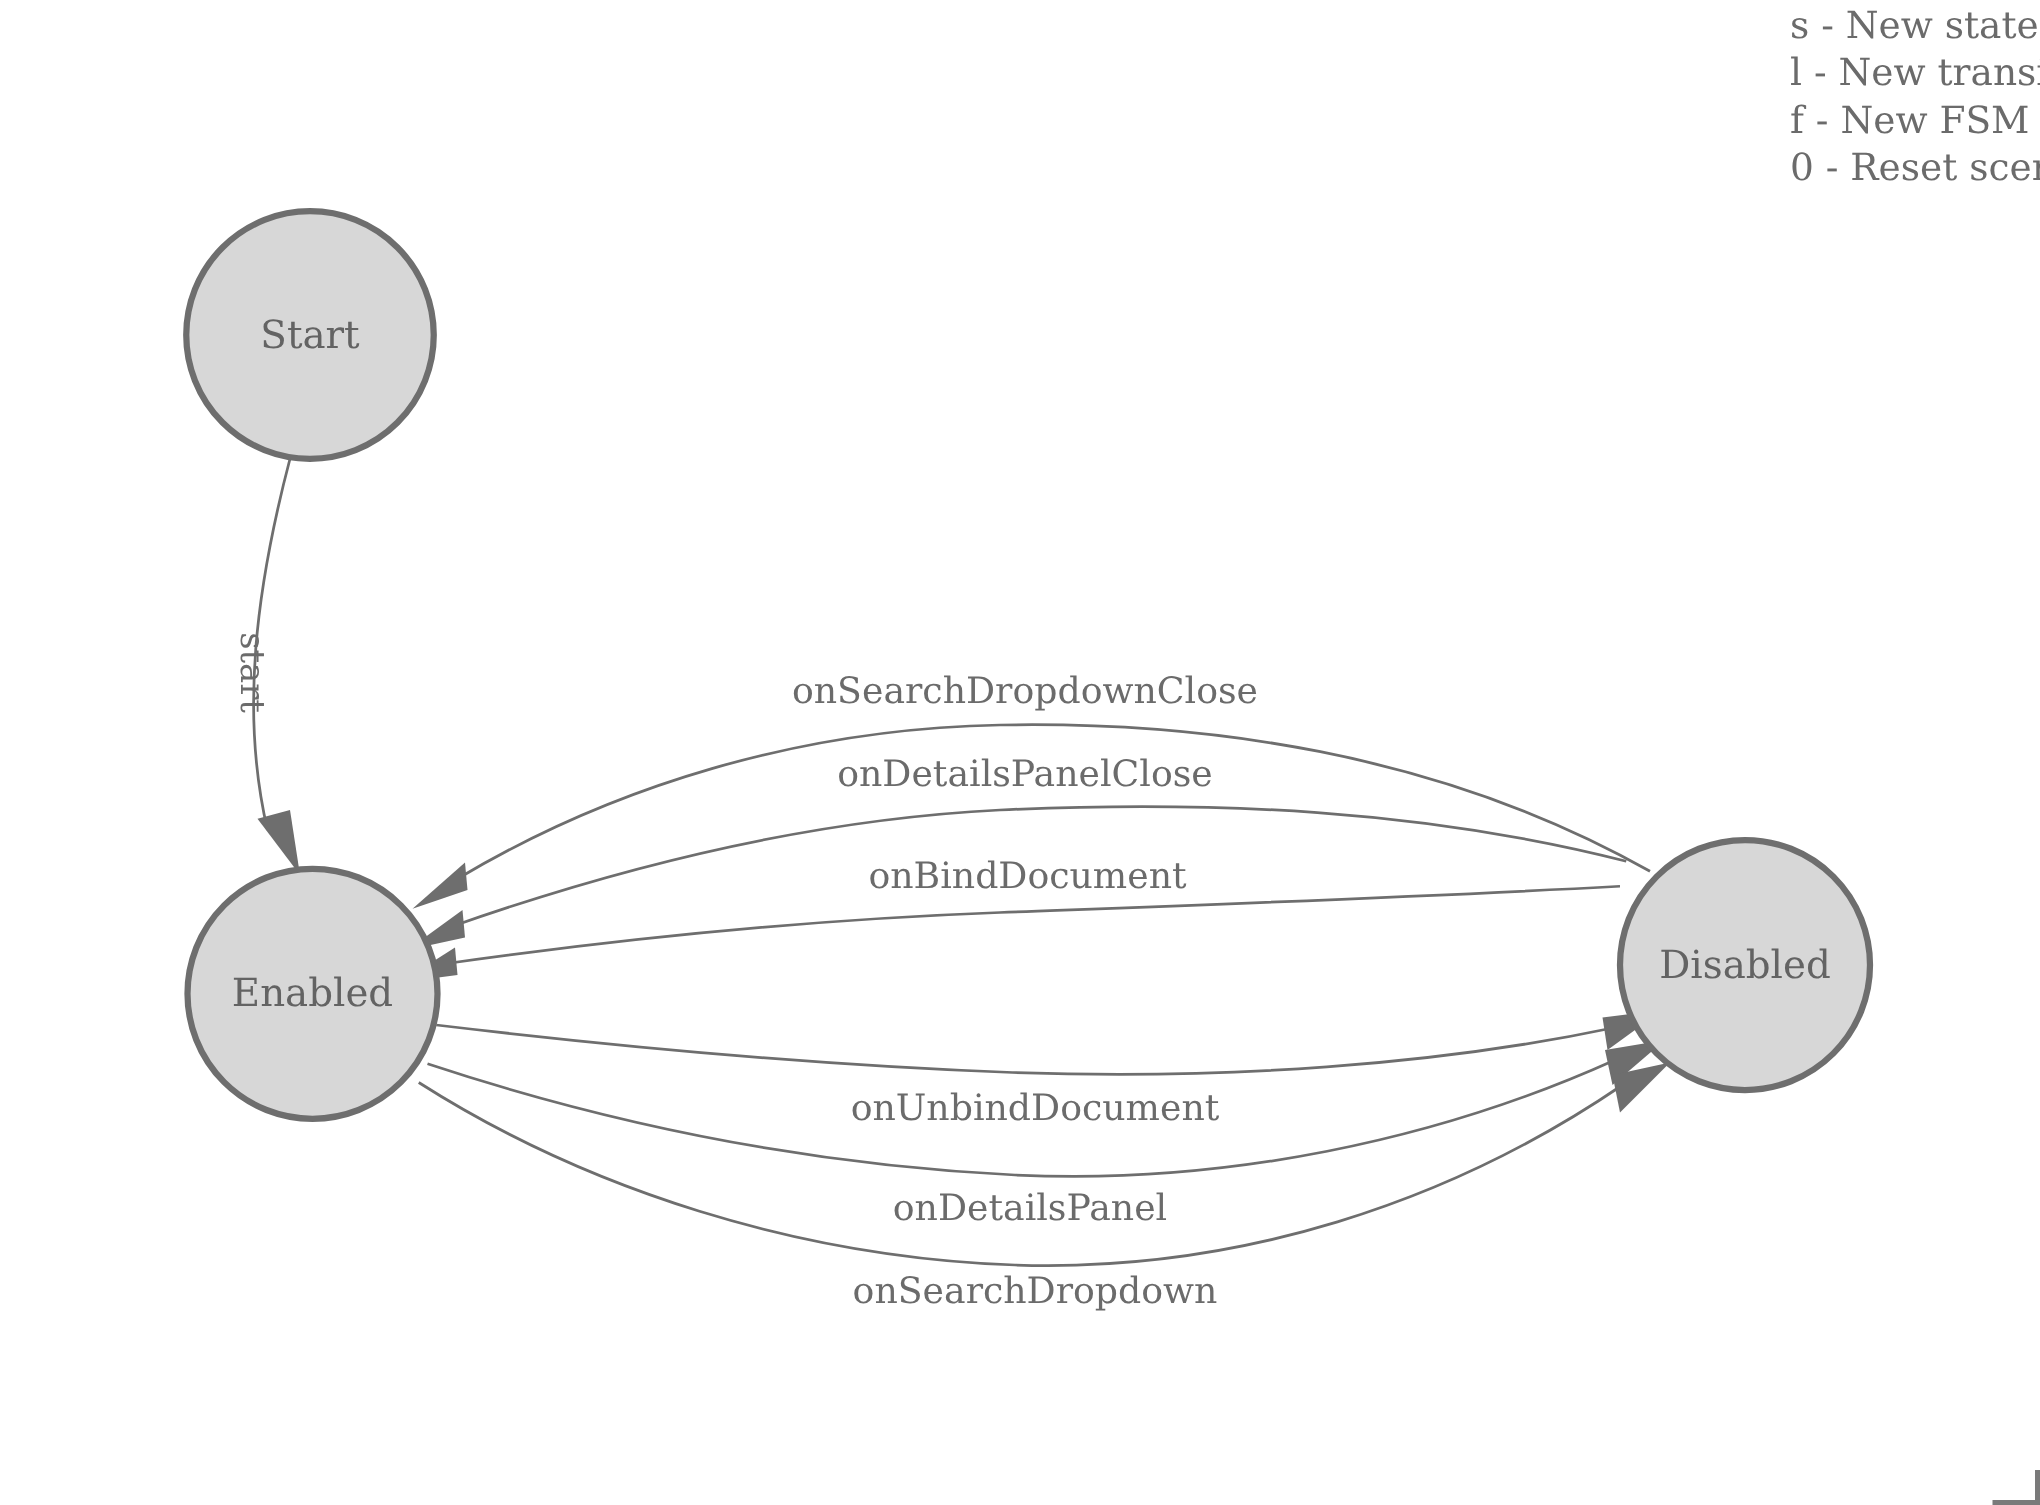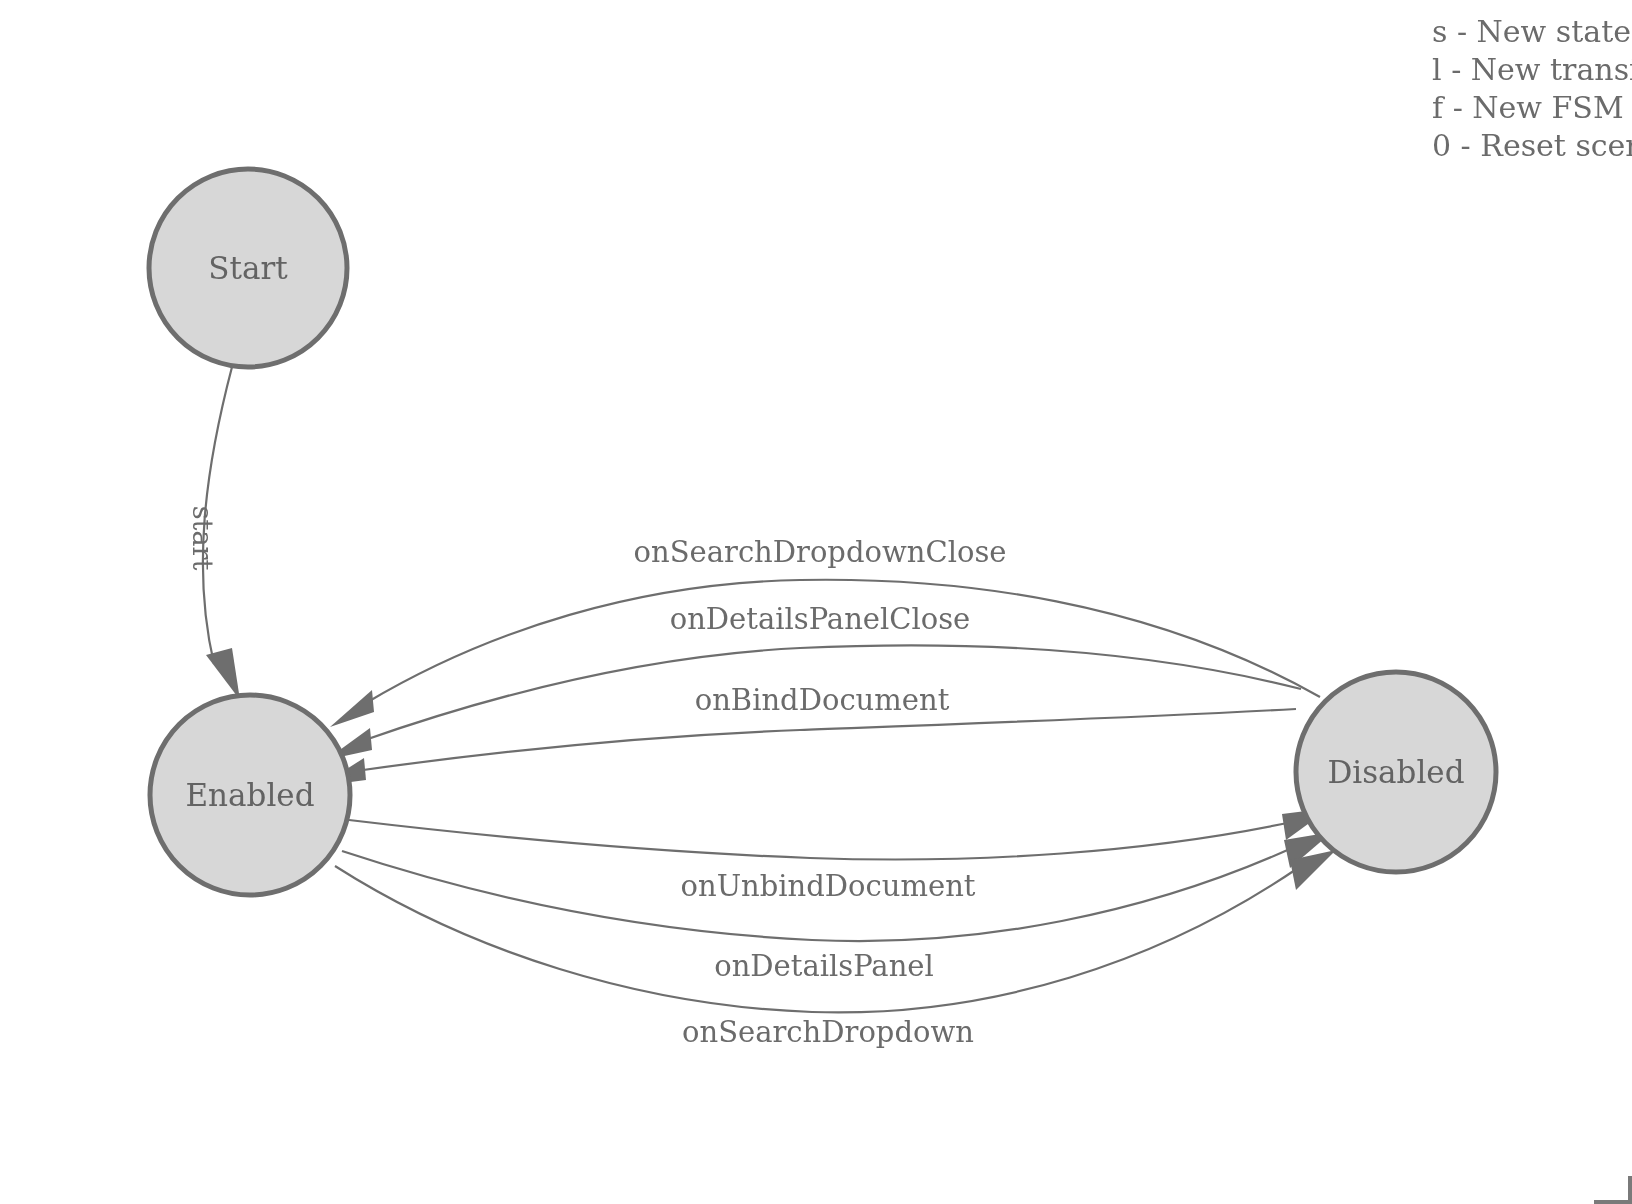--- a/index.html
+++ b/index.html
@@ -55,21 +55,21 @@
     text-anchor: middle;
   }
   .edge-label-rot {
     font-family: "DejaVu Serif", "Liberation Serif", serif;
     font-size: 27px;
     fill: #6b6b6b;
     text-anchor: middle;
   }
   #help-overlay {
     position: absolute;
-    top: 13px;
+    top: 2px;
     right: 0;
     width: 200px;
     height: 150px;
     overflow: hidden;
     pointer-events: none;
     text-decoration: underline;
   }
   #help-list {
     position: absolute;
     top: 0;

